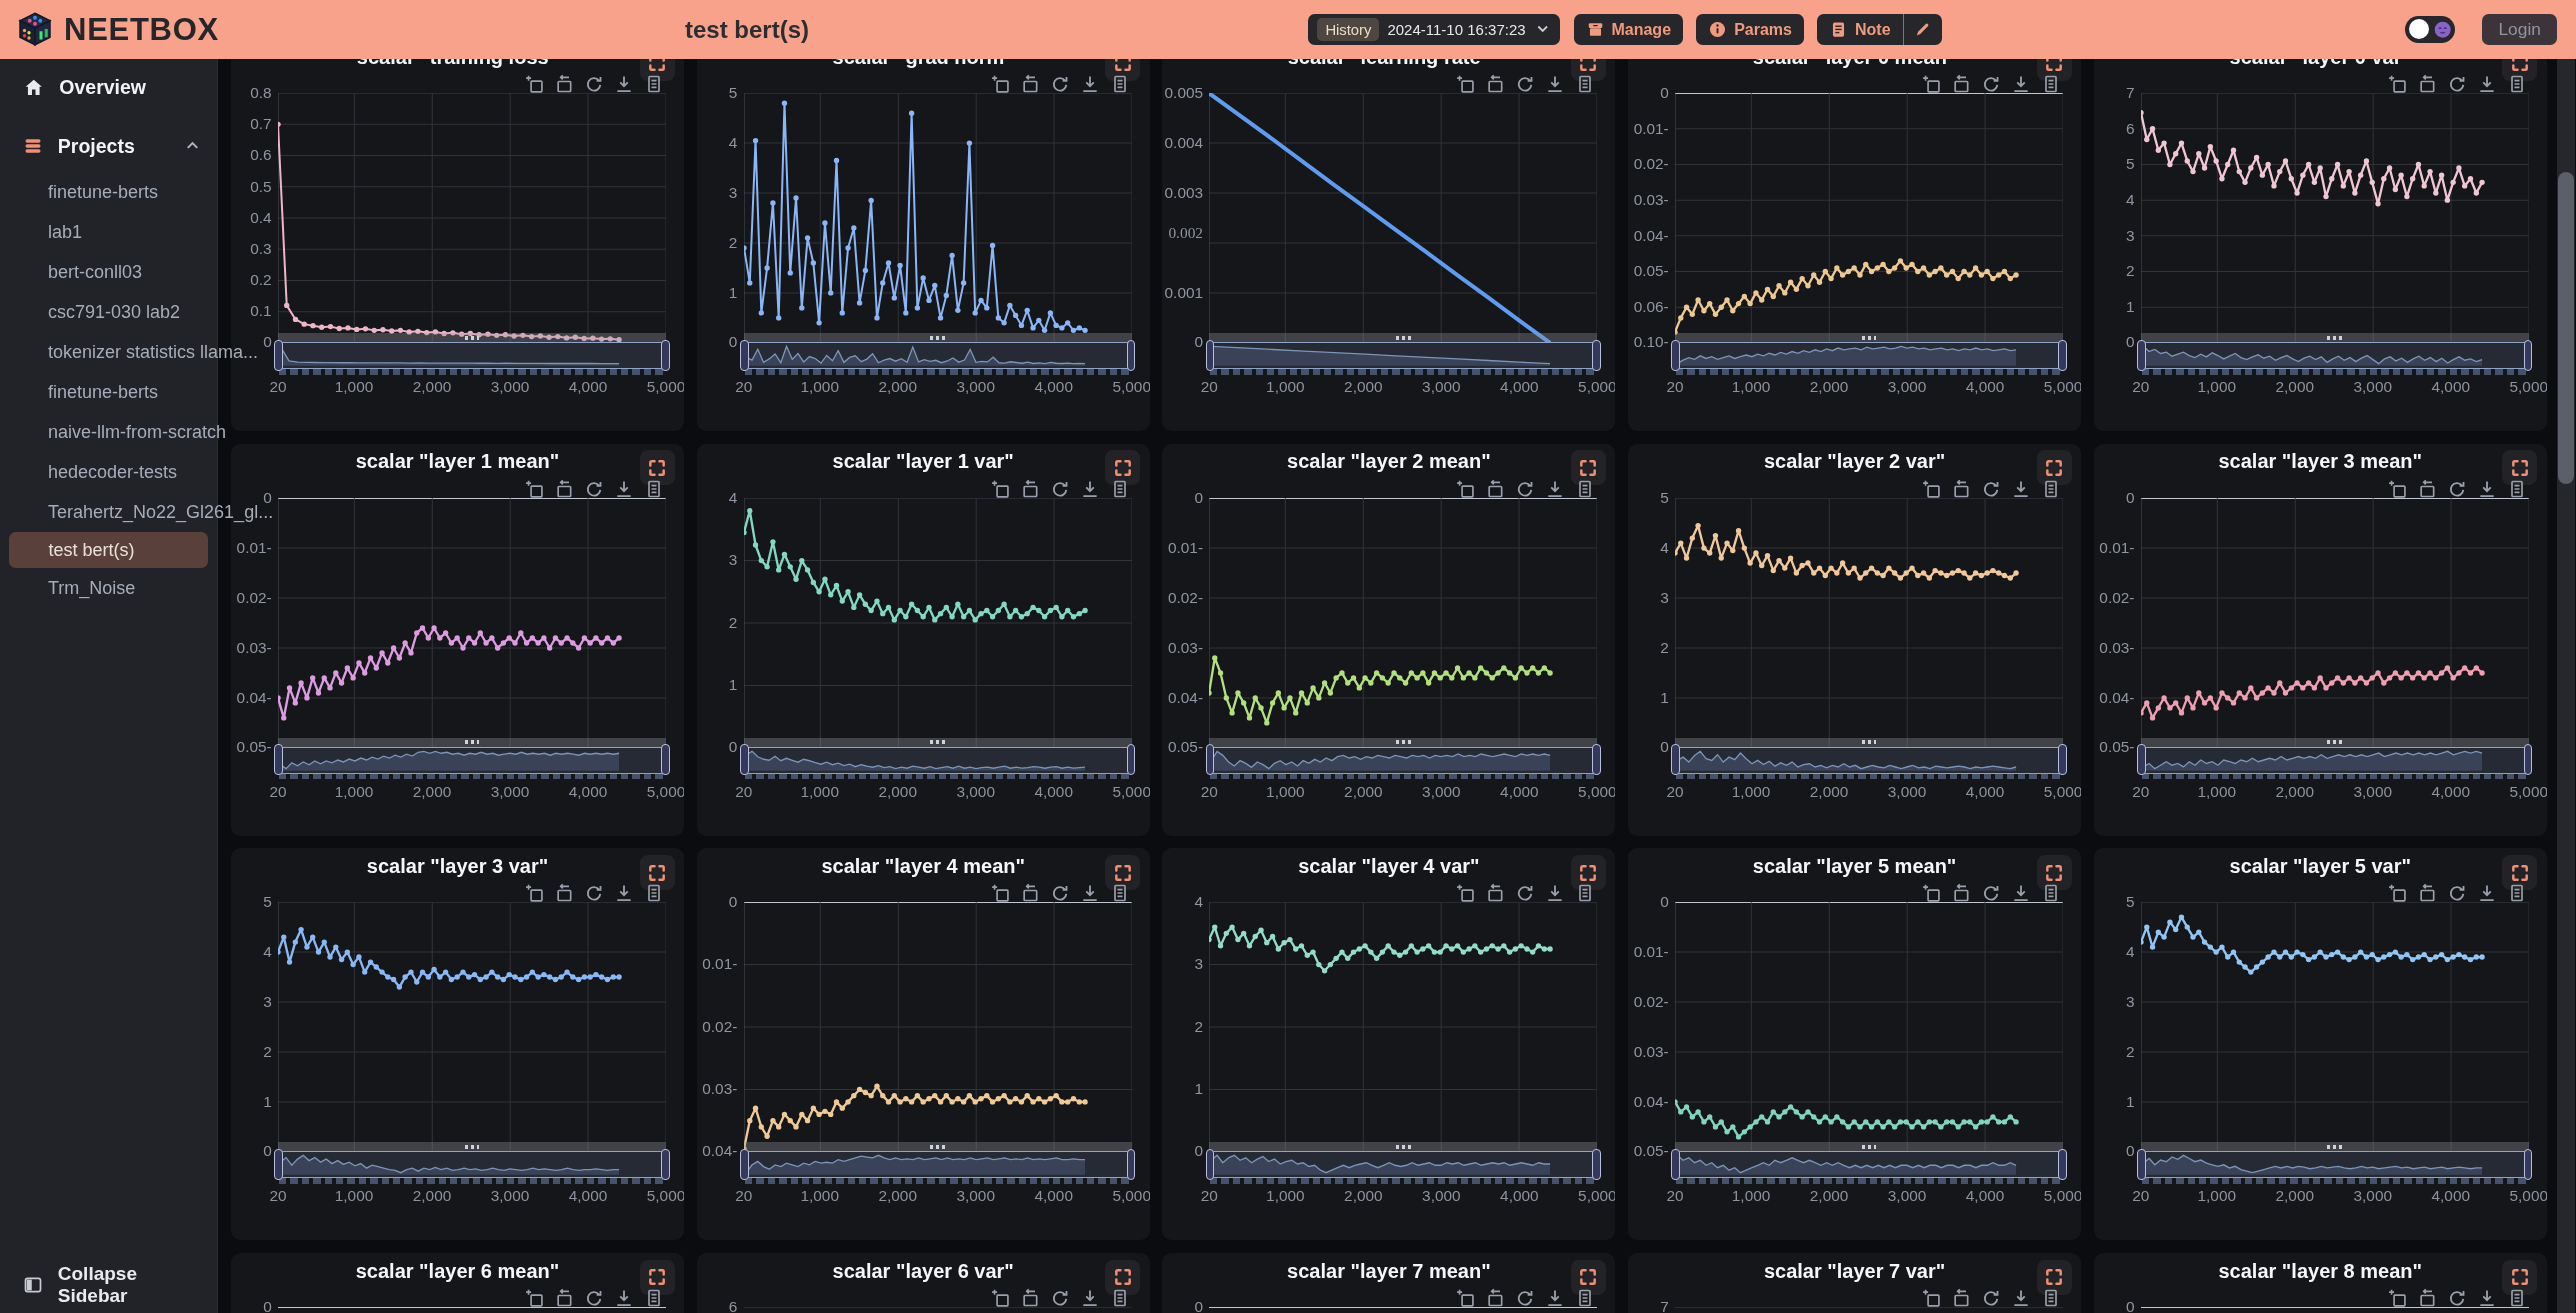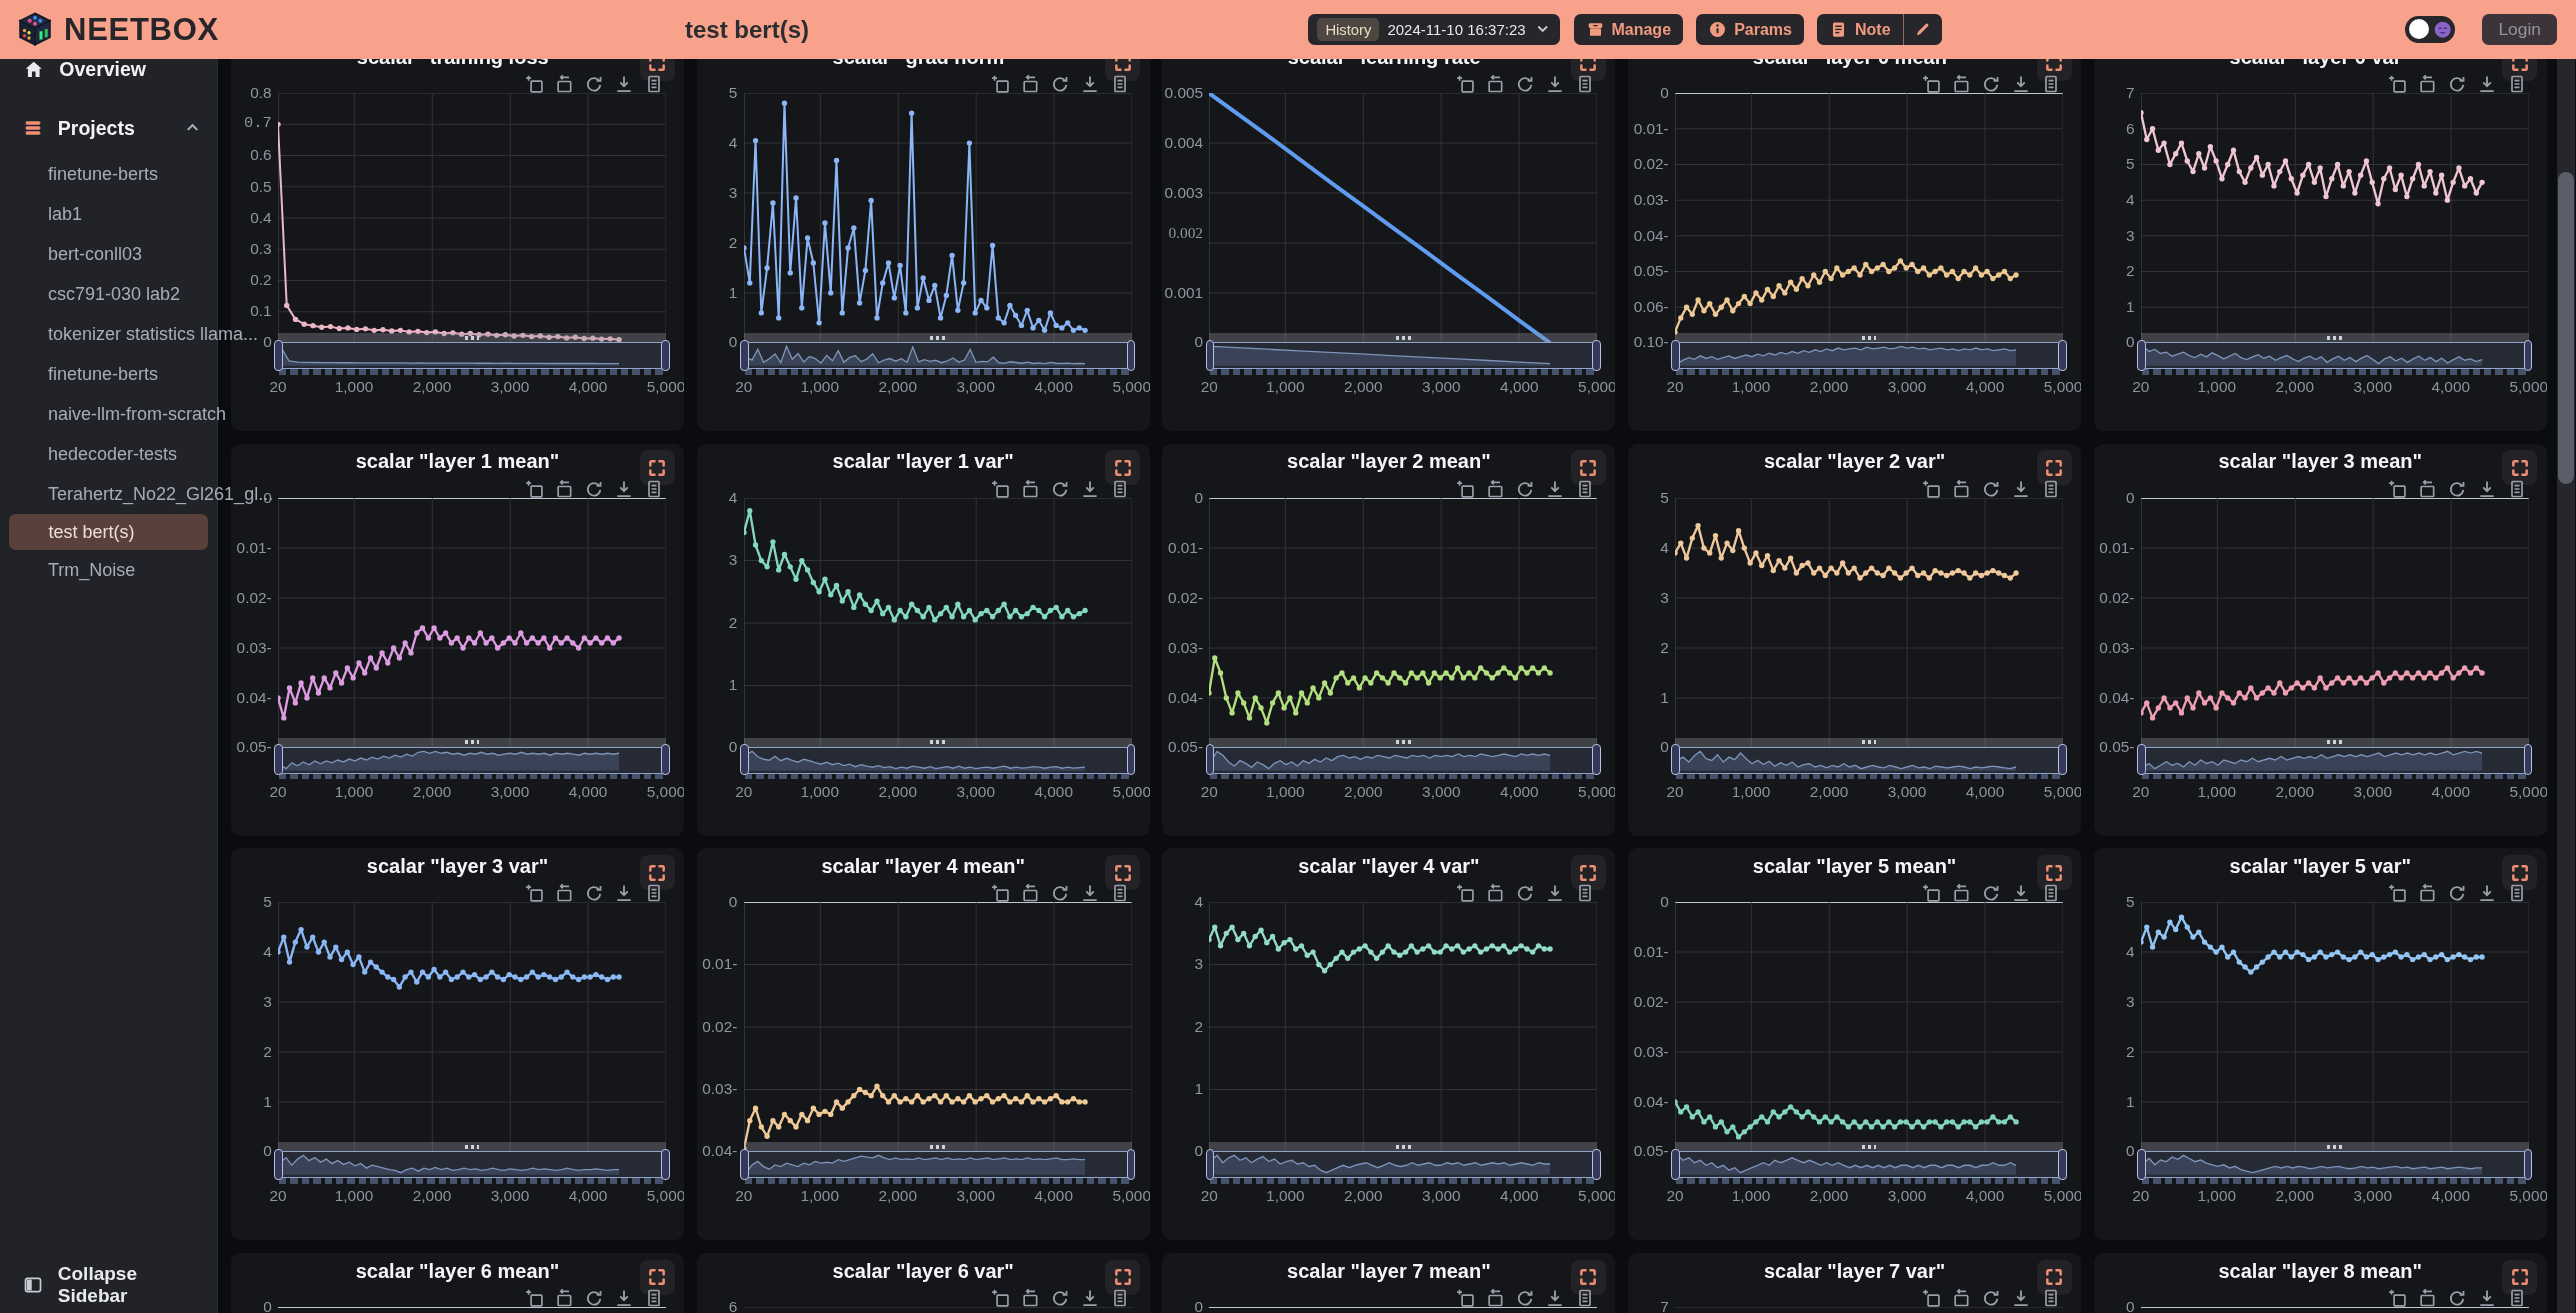--- a/index.html
+++ b/index.html
@@ -28,21 +28,21 @@
   .edit-btn { background:transparent; border:none; width:38px; height:31px; display:flex;
     align-items:center; justify-content:center; cursor:pointer; }
   .far-right { position:absolute; right:19px; top:14px; height:31px; display:flex; gap:27px; align-items:center; }
   .theme-toggle { position:relative; width:50px; height:27px; border-radius:13.4px; background:#26262b; cursor:pointer; }
   .toggle-knob { position:absolute; left:3.4px; top:3.4px; width:20px; height:20px; border-radius:50%; background:#fff; }
   .toggle-face { position:absolute; right:4px; top:4.7px; }
   .login-btn { background:#3d3439; color:#8f949d; border:none; border-radius:6.7px; height:31px;
     padding:0 16px; font-size:17.4px; cursor:pointer; font-family:inherit; }
 
   
-  aside { position:absolute; left:0; top:41px; bottom:0; width:218px; background:#212329;
+  aside { position:absolute; left:0; top:59px; bottom:0; width:218px; background:#212329;
     border-right:1.3px solid #2a2d33; z-index:20; }
   .side-row { display:flex; align-items:center; gap:14.8px; height:38px; padding:0 14.8px 0 23px; cursor:pointer; }
   .side-row .lbl { font-size:19.5px; font-weight:700; color:#f2f3f5; }
   .side-row.overview { margin-top:9.4px; }
   .side-row.projects { margin-top:21px; }
   .side-row .chev { margin-left:auto; }
   .proj-list { margin-top:6.7px; }
   .proj-item { height:40px; display:flex; align-items:center; padding-left:48px; font-size:18px;
     color:#a7adb8; cursor:pointer; white-space:nowrap; }
   .proj-item.selected { background:#5a403a; color:#eae0da; border-radius:6.7px; margin:0 9.4px;
@@ -268,21 +268,21 @@
             </span>
       <span>
               <svg width="20" height="20" viewBox="0 0 24 24" fill="none" stroke="#9aa0ab" stroke-width="2">
                 <rect x="6" y="3" width="12" height="18" rx="1"></rect>
                 <path d="M9 8h6M9 12h6M9 16h6"></path>
               </svg>
             </span>
     </div>
     <div class="ylabels">
             <div class="ytick" style="top: 45px;">0.8</div>
-            <div class="ytick" style="top: 76px; font-family: Liberation Mono, monospace;">0.7</div>
+            <div class="ytick" style="top: 76px;">0.7</div>
             <div class="ytick" style="top: 107px;">0.6</div>
             <div class="ytick" style="top: 139px;">0.5</div>
             <div class="ytick" style="top: 170px;">0.4</div>
             <div class="ytick" style="top: 201px;">0.3</div>
             <div class="ytick" style="top: 232px;">0.2</div>
             <div class="ytick" style="top: 263px;">0.1</div>
             <div class="ytick" style="top: 294px;">0</div>
           </div>
     <div class="plot-wrap"><svg width="388" height="250" viewBox="0 0 578 372">
               <line x1="0" y1="0.0" x2="578" y2="0.0" stroke="#323338" stroke-width="1.5"></line>

